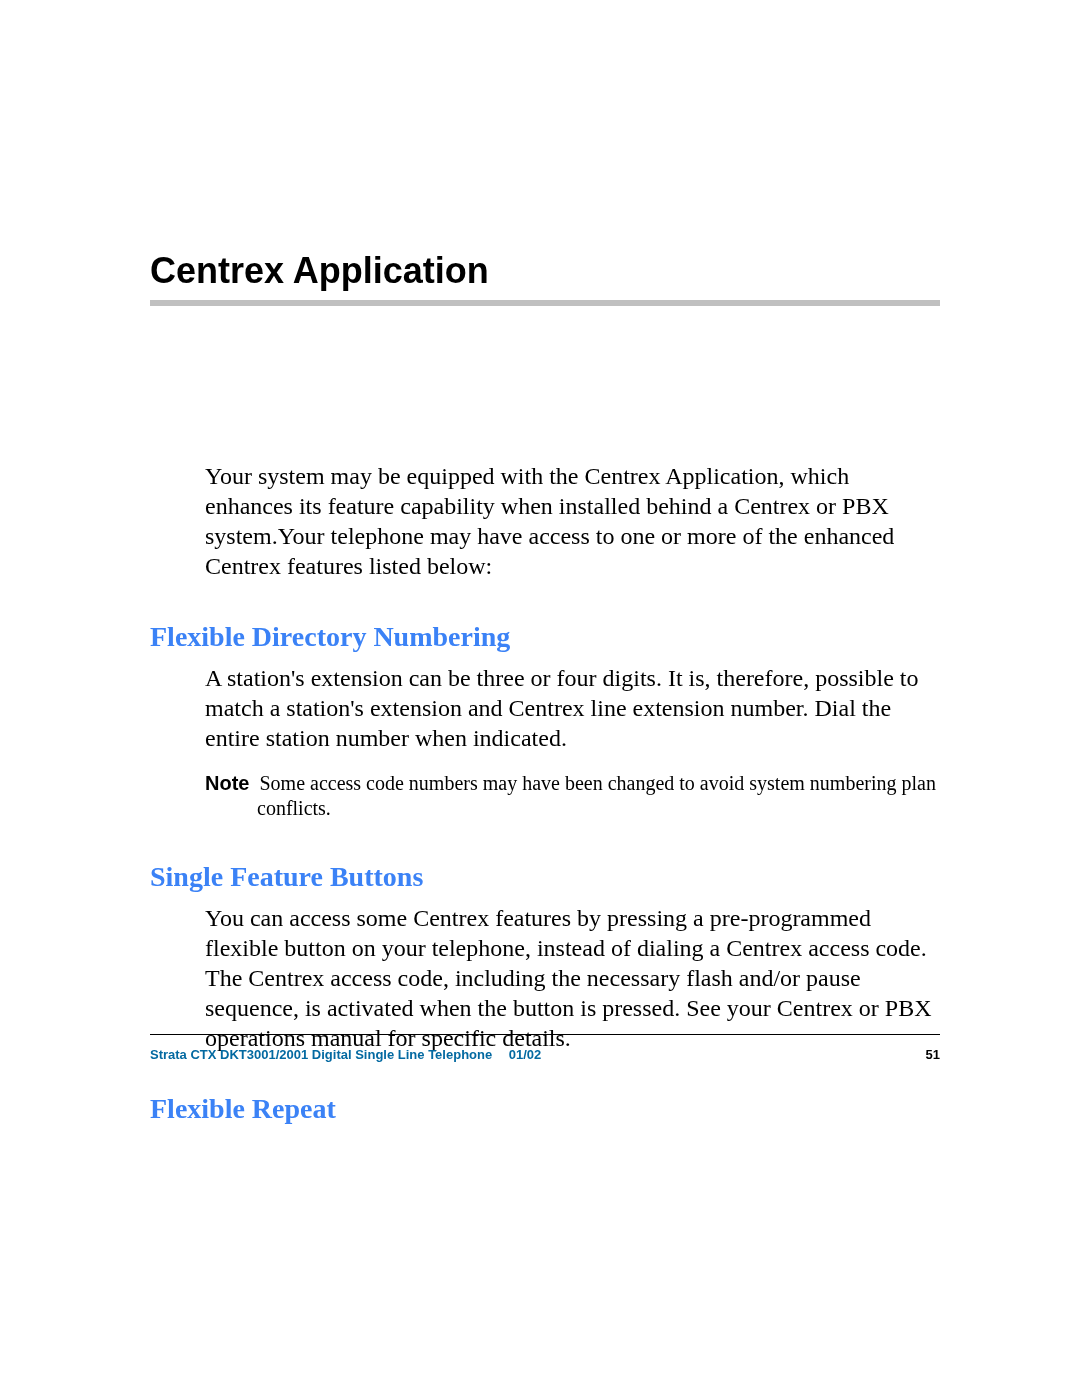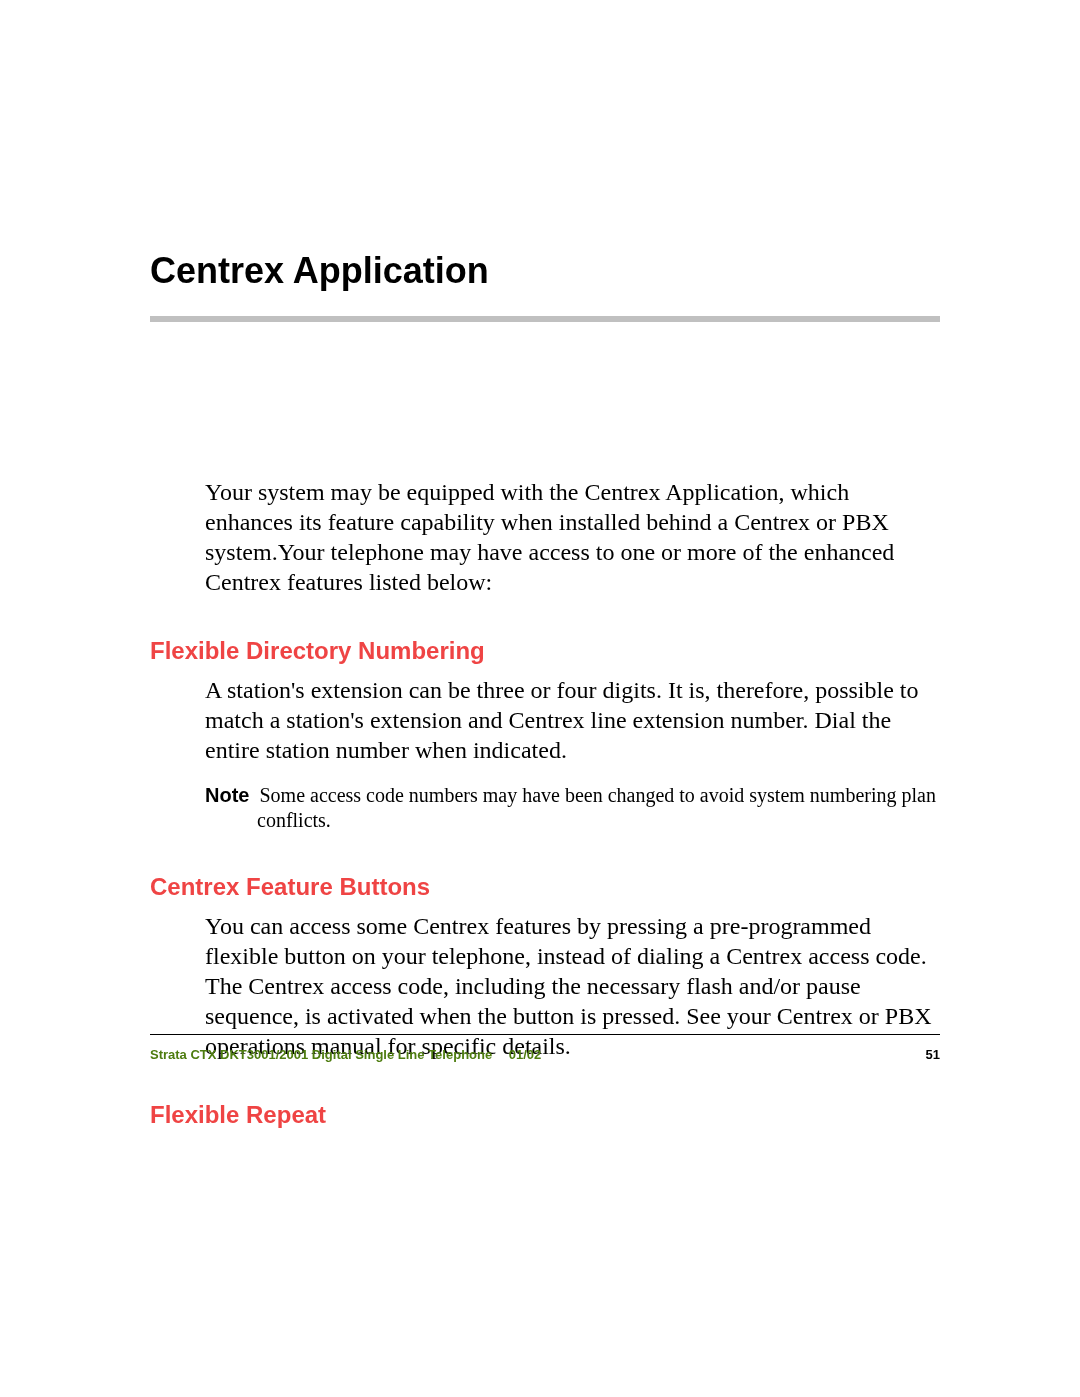--- a/index.html
+++ b/index.html
@@ -15,39 +15,39 @@
       position: relative;
     }
     .page {
       padding: 250px 140px 0 150px;
     }
     .chapter-title {
       font-family: Arial, Helvetica, sans-serif;
       font-weight: bold;
       font-size: 36px;
       color: #000;
-      margin-bottom: 24px;
+      margin-bottom: 8px;
     }
     .title-rule {
       border: none;
       border-top: 6px solid #c0c0c0;
       margin-bottom: 155px;
     }
     .intro-text {
       font-size: 24px;
       line-height: 1.25;
       color: #000;
       margin-left: 55px;
       margin-bottom: 40px;
     }
     .section-heading {
-      font-family: Liberation Sans, sans-serif;
+      font-family: Liberation Serif, serif;
       font-weight: bold;
-      font-size: 24px;
-      color: #ef4444;
+      font-size: 28px;
+      color: #3b82f6;
       margin-bottom: 10px;
     }
     .body-text {
       font-size: 24px;
       line-height: 1.25;
       color: #000;
       margin-left: 55px;
       margin-bottom: 18px;
     }
     .note-block {
@@ -82,21 +82,21 @@
     }
     .footer-content {
       display: flex;
       justify-content: space-between;
       align-items: baseline;
     }
     .footer-left {
       font-family: Arial, Helvetica, sans-serif;
       font-weight: bold;
       font-size: 13px;
-      color: #4d7c0f;
+      color: #0369a1;
     }
     .footer-right {
       font-family: Arial, Helvetica, sans-serif;
       font-weight: bold;
       font-size: 13px;
       color: #000;
     }
   </style>
 </head>
 <body>
@@ -108,21 +108,21 @@
   <p class="intro-text">Your system may be equipped with the Centrex Application, which enhances its feature capability when installed behind a Centrex or PBX system.Your telephone may have access to one or more of the enhanced Centrex features listed below:</p>
 
   <h2 class="section-heading">Flexible Directory Numbering</h2>
   <p class="body-text">A station's extension can be three or four digits. It is, therefore, possible to match a station's extension and Centrex line extension number. Dial the entire station number when indicated.</p>
   <div class="note-block">
     <span class="note-text-wrap">
       <span class="note-label">Note</span>&nbsp;&nbsp;<span>Some access code numbers may have been changed to avoid system numbering plan conflicts.</span>
     </span>
   </div>
 
-  <h2 class="section-heading">Centrex Feature Buttons</h2>
+  <h2 class="section-heading">Single Feature Buttons</h2>
   <p class="body-text section-gap">You can access some Centrex features by pressing a pre-programmed flexible button on your telephone, instead of dialing a Centrex access code. The Centrex access code, including the necessary flash and/or pause sequence, is activated when the button is pressed. See your Centrex or PBX operations manual for specific details.</p>
 
   <h2 class="section-heading">Flexible Repeat</h2>
 </div>
 
 <div class="footer">
   <hr class="footer-rule">
   <div class="footer-content">
     <span class="footer-left">Strata CTX DKT3001/2001 Digital Single Line Telephone  01/02</span>
     <span class="footer-right">51</span>

